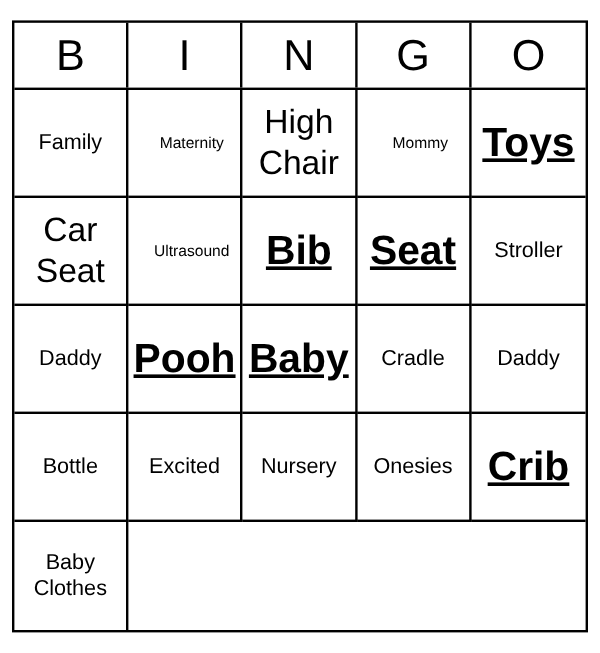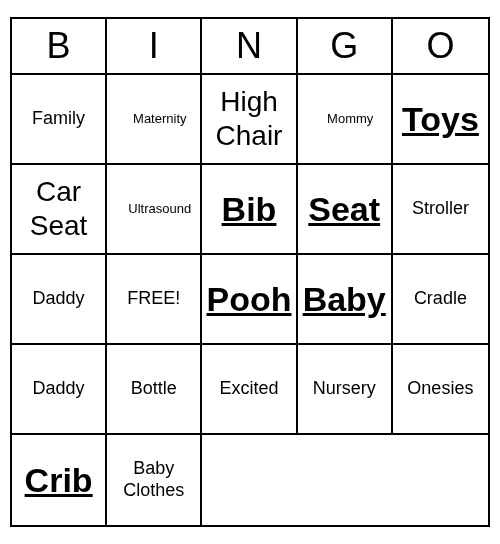--- a/index.html
+++ b/index.html
@@ -90,21 +90,20 @@
       <div class="bingo-cell size-small">Maternity</div>
       <div class="bingo-cell size-large">High Chair</div>
       <div class="bingo-cell size-small">Mommy</div>
       <div class="bingo-cell size-xlarge">Toys</div>
       <div class="bingo-cell size-large">Car Seat</div>
       <div class="bingo-cell size-small">Ultrasound</div>
       <div class="bingo-cell size-xlarge">Bib</div>
       <div class="bingo-cell size-xlarge">Seat</div>
       <div class="bingo-cell size-medium">Stroller</div>
       <div class="bingo-cell size-medium">Daddy</div>
-      <div class="bingo-cell size-medium">FREE!</div>
       <div class="bingo-cell size-xlarge">Pooh</div>
       <div class="bingo-cell size-xlarge">Baby</div>
       <div class="bingo-cell size-medium">Cradle</div>
       <div class="bingo-cell size-medium">Daddy</div>
       <div class="bingo-cell size-medium">Bottle</div>
       <div class="bingo-cell size-medium">Excited</div>
       <div class="bingo-cell size-medium">Nursery</div>
       <div class="bingo-cell size-medium">Onesies</div>
       <div class="bingo-cell size-xlarge">Crib</div>
       <div class="bingo-cell size-medium">Baby Clothes</div>

